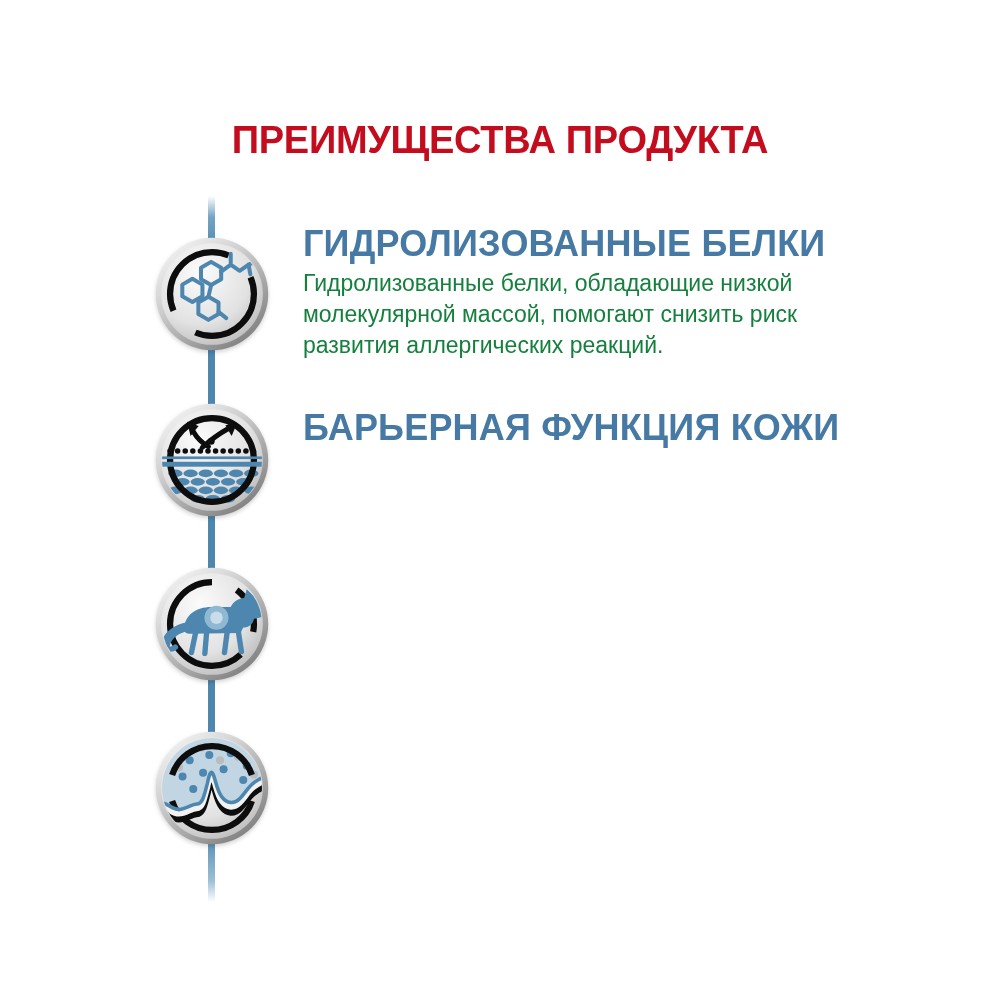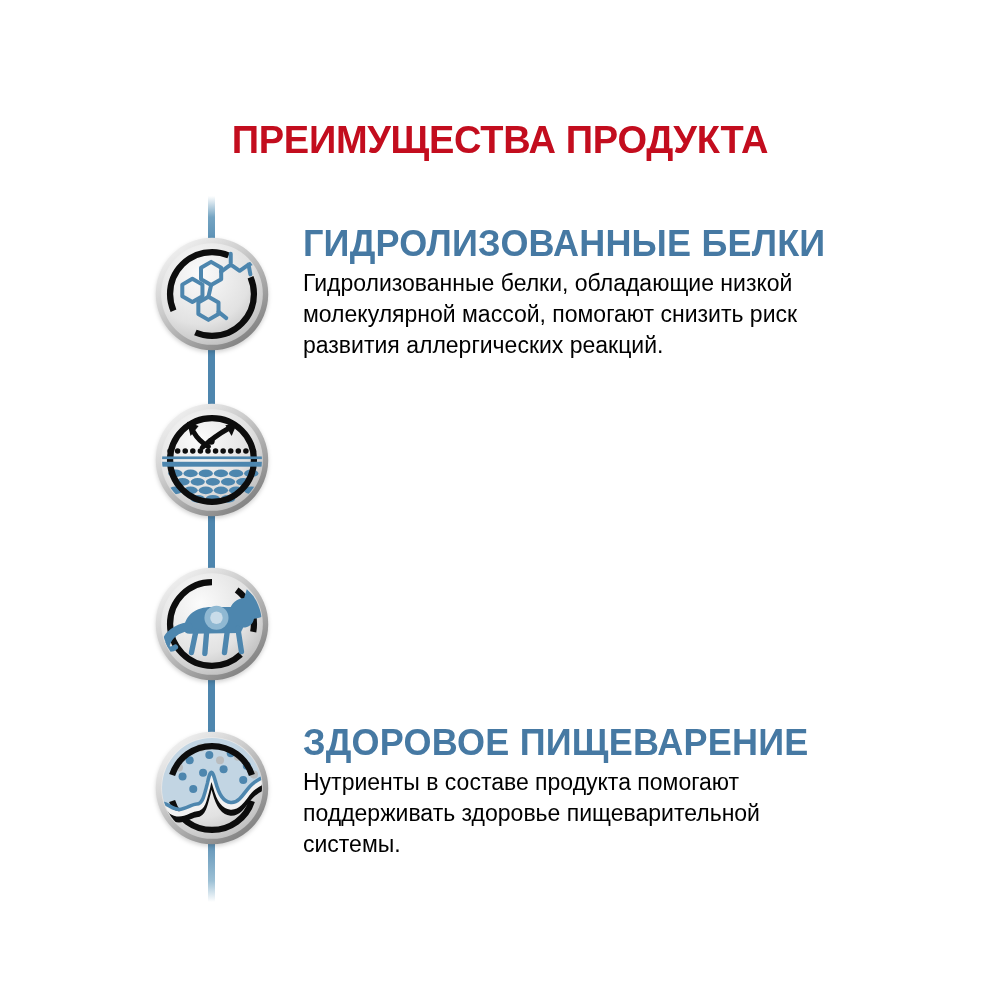--- a/index.html
+++ b/index.html
@@ -22,21 +22,21 @@
     position:absolute;left:154px;width:116px;height:116px;
     filter:drop-shadow(0 2px 2px rgba(0,0,0,0.18));
   }
   .benefit-text{position:absolute;left:303px;width:580px;}
   .section-heading{
     font-weight:700;font-size:36px;line-height:30px;
     color:#4679a3;letter-spacing:0.2px;
   }
   .section-body{
     margin-top:9px;font-weight:400;font-size:23px;line-height:31px;
-    color:#000000;white-space:pre-line;
+    color:#15803d;white-space:pre-line;
   }
 </style>
 </head>
 <body>
 
 <div class="page">
 
   <div class="page-title">ПРЕИМУЩЕСТВА ПРОДУКТА</div>
 
   <div class="timeline-line"></div>
@@ -141,20 +141,21 @@
         <path d="M54,51 C63,43 72,36 83,30"></path>
       </g>
       <g fill="#0d0d0d">
         <polygon points="37,22 50,27 41,38"></polygon>
         <polygon points="93,24 80,26 87,38"></polygon>
         <circle cx="64" cy="44" r="4"></circle>
       </g>
     </g>
   </svg>
   <div class="benefit-text" style="top:413px">
+    <div class="section-heading">БАРЬЕРНАЯ ФУНКЦИЯ КОЖИ</div>
   </div>
 
   <svg class="benefit-icon" style="top:566px" viewBox="0 0 130 130">
     <defs>
       <linearGradient id="rim3" x1="0" y1="0" x2="0.75" y2="1">
         <stop offset="0" stop-color="#ffffff"></stop>
           <stop offset="0.45" stop-color="#cccccc"></stop>
           <stop offset="1" stop-color="#7f7f7f"></stop>
       </linearGradient>
       <radialGradient id="face3" cx="0.38" cy="0.3" r="0.9">
@@ -228,20 +229,14 @@
           <circle cx="64" cy="58" r="4.5"></circle>
       </g>
     </g>
     <circle cx="65" cy="65" r="47" fill="none" stroke="#0d0d0d" stroke-width="7" pathLength="100" stroke-dasharray="40 10" stroke-dashoffset="95"></circle>
     <g clip-path="url(#clip4)" fill="none" stroke-linecap="round">
       <path d="M6,84 C12,76 18,88 28,88 C36,88 42,82 48,82 C54,82 56,74 60,58 C62,48 64,44 66,48 C69,54 70,66 76,74 C82,82 90,82 96,76 C102,70 106,62 112,58 C116,55 120,52 124,52" transform="translate(0,12)" stroke="#0d0d0d" stroke-width="7.5"></path>
       <path d="M6,84 C12,76 18,88 28,88 C36,88 42,82 48,82 C54,82 56,74 60,58 C62,48 64,44 66,48 C69,54 70,66 76,74 C82,82 90,82 96,76 C102,70 106,62 112,58 C116,55 120,52 124,52" transform="translate(0,6)" stroke="#f2f2f2" stroke-width="6"></path>
       <path d="M6,84 C12,76 18,88 28,88 C36,88 42,82 48,82 C54,82 56,74 60,58 C62,48 64,44 66,48 C69,54 70,66 76,74 C82,82 90,82 96,76 C102,70 106,62 112,58 C116,55 120,52 124,52" transform="translate(0,1)" stroke="#4d86ae" stroke-width="4"></path>
     </g>
   </svg>
-  <div class="benefit-text" style="top:728px">
-    <div class="section-heading">ЗДОРОВОЕ ПИЩЕВАРЕНИЕ</div>
-    <div class="section-body">Нутриенты в составе продукта помогают
-поддерживать здоровье пищеварительной
-системы.</div>
-  </div>
 
 </div>
 
 </body></html>

